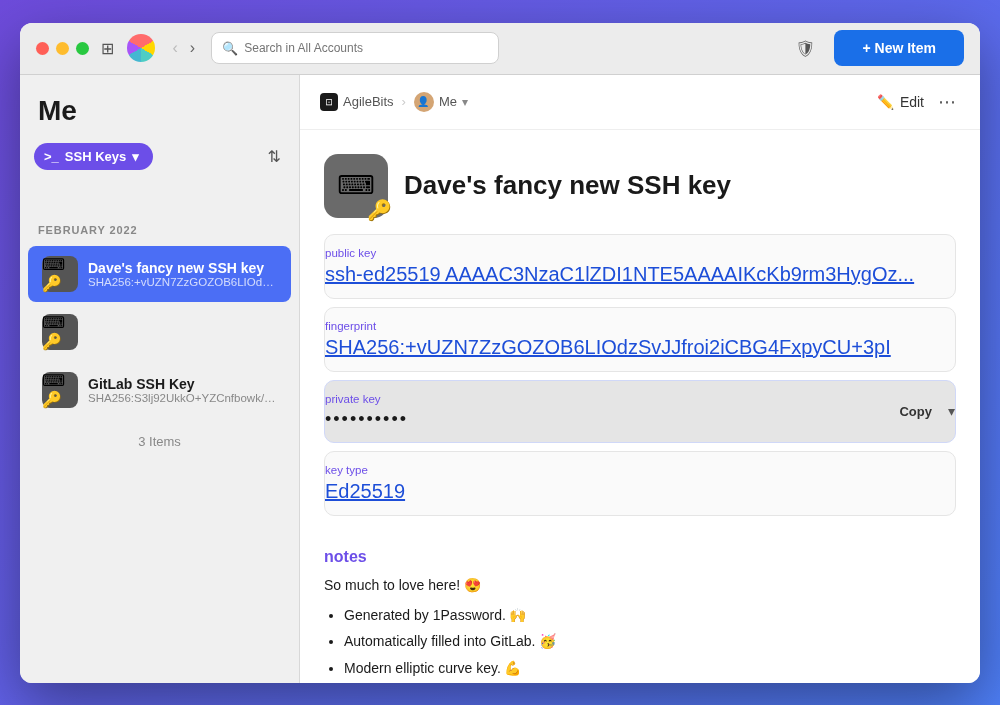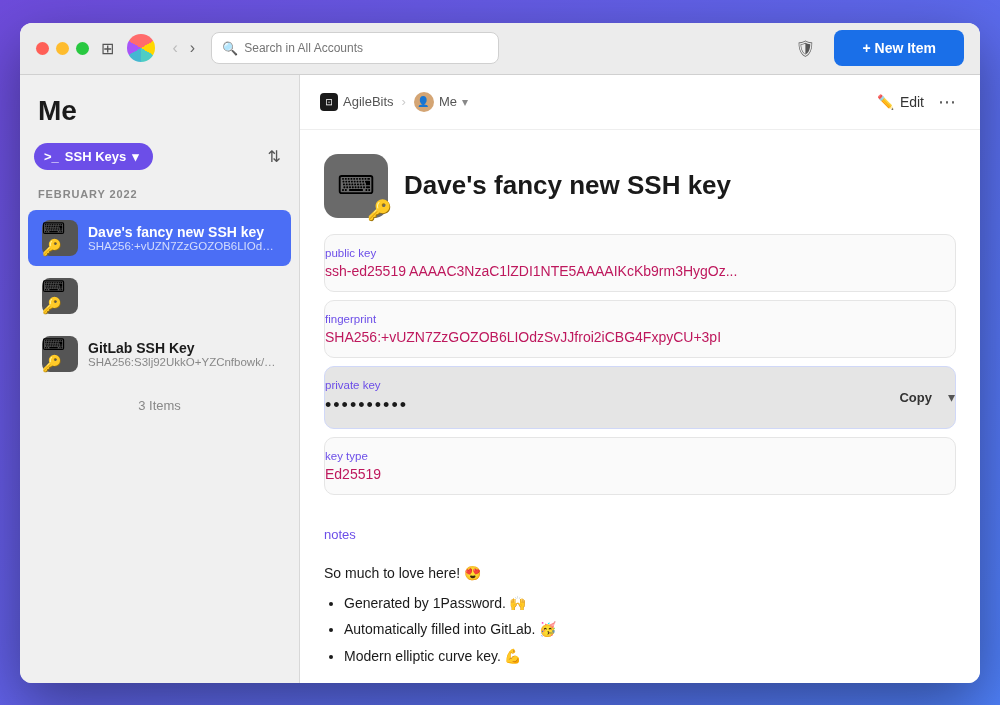--- a/index.html
+++ b/index.html
@@ -151,20 +151,21 @@
       background: none; border: none; cursor: pointer;
       color: #555; font-size: 16px; padding: 4px;
     }
     .date-label {
       font-size: 11px;
       font-weight: 700;
       color: #888;
       letter-spacing: 0.08em;
       padding: 4px 18px 10px 18px;
       text-transform: uppercase;
+      margin-top: 36px;
     }
     .list-item {
       display: flex;
       align-items: center;
       padding: 10px 14px;
       cursor: pointer;
       border-radius: 8px;
       margin: 0 8px 2px 8px;
       gap: 10px;
     }
@@ -295,23 +296,24 @@
       background: #e5e5e5;
       border-color: #d0d8f8;
     }
     .field-label {
       font-size: 11.5px;
       color: #6c4ee8;
       font-weight: 500;
       margin-bottom: 4px;
     }
     .field-value {
-      font-size: 14px;
-      color: #be185d;
+      font-size: 20px;
+      color: #1d4ed8;
       word-break: break-all;
+      text-decoration: underline;
     }
     .field-row-with-action {
       display: flex;
       align-items: center;
     }
     .field-content { flex: 1; }
     .field-actions {
       display: flex; align-items: center; gap: 8px;
     }
     .copy-btn {
@@ -321,24 +323,24 @@
     }
     .expand-btn {
       background: none; border: none; cursor: pointer;
       font-size: 14px; color: #555;
     }
     .private-dots { font-size: 18px; letter-spacing: 2px; color: #1a1a1a; }
     .notes-section {
       padding: 0 24px 24px 24px;
     }
     .notes-label {
-      font-size: 13px;
+      font-size: 16px;
       color: #6c4ee8;
-      font-weight: 400;
-      margin-bottom: 20px;
+      font-weight: 700;
+      margin-bottom: 8px;
     }
     .notes-text {
       font-size: 14px;
       color: #1a1a1a;
       line-height: 1.6;
     }
     .notes-list {
       list-style: disc;
       padding-left: 20px;
       margin-top: 8px;

